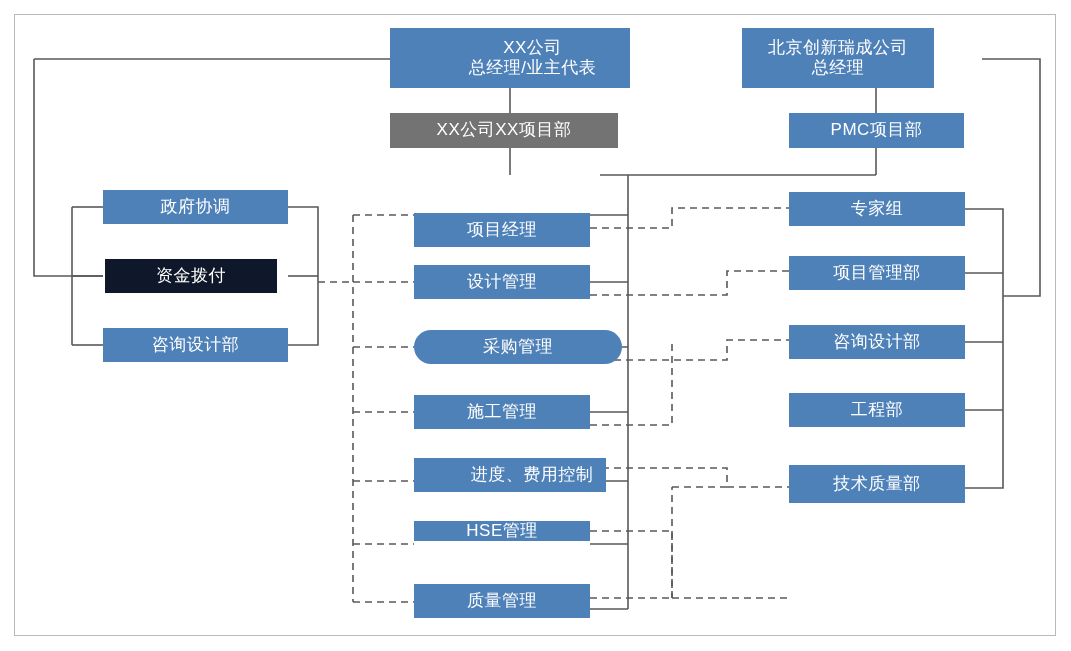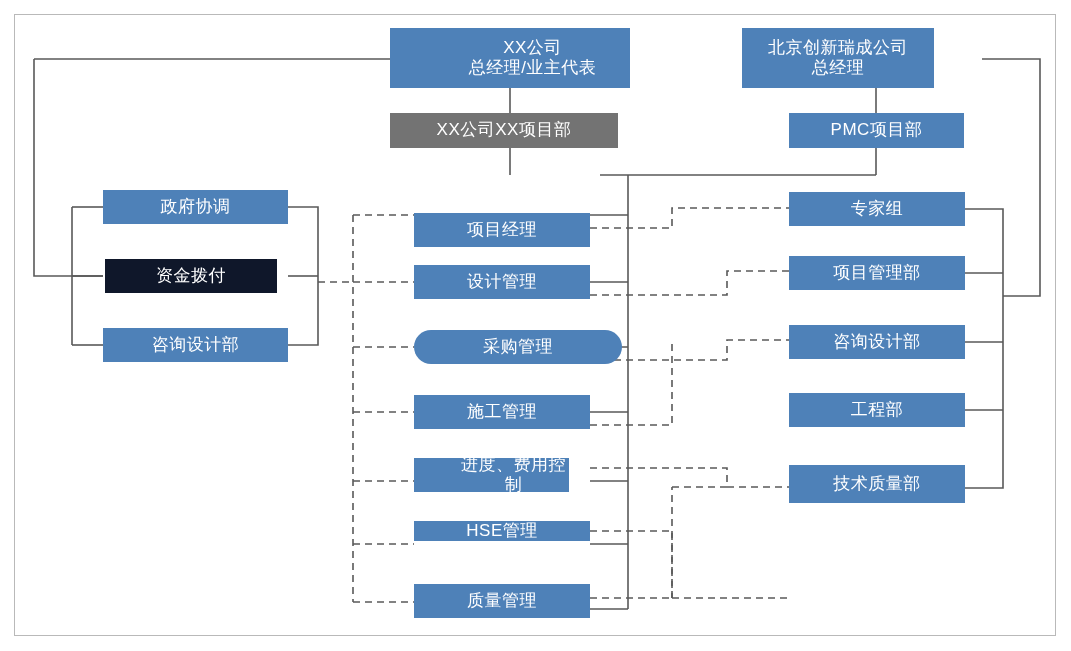--- a/index.html
+++ b/index.html
@@ -91,21 +91,21 @@
       </div>
       <div class="node f17" style="left: 414px; top: 265px; width: 176px; height: 34px; background: rgb(78, 129, 184); color: rgb(255, 255, 255);">
         <span>设计管理</span>
       </div>
       <div class="node f17" style="left: 414px; top: 330px; width: 208px; height: 34px; background: rgb(78, 129, 184); color: rgb(255, 255, 255); border-radius: 17px;">
         <span>采购管理</span>
       </div>
       <div class="node f17" style="left: 414px; top: 395px; width: 176px; height: 34px; background: rgb(78, 129, 184); color: rgb(255, 255, 255); text-align: center;">
         <span>施工管理</span>
       </div>
-      <div class="node f17" style="left: 414px; top: 458px; width: 155px; height: 34px; background: rgb(78, 129, 184); color: rgb(255, 255, 255); padding-left: 44px;">
+      <div class="node f17" style="left: 414px; top: 458px; width: 192px; height: 34px; background: rgb(78, 129, 184); color: rgb(255, 255, 255); padding-left: 44px;">
         <span>进度、费用控制</span>
       </div>
       <div class="node f17" style="left: 414px; top: 521px; width: 176px; height: 20px; background: rgb(78, 129, 184); color: rgb(255, 255, 255);">
         <span>HSE管理</span>
       </div>
       <div class="node f17" style="left: 414px; top: 584px; width: 176px; height: 34px; background: rgb(78, 129, 184); color: rgb(255, 255, 255);">
         <span>质量管理</span>
       </div>
       <div class="node f17" style="left: 789px; top: 192px; width: 176px; height: 34px; background: rgb(78, 129, 184); color: rgb(255, 255, 255); text-align: right;">
         <span>专家组</span>

